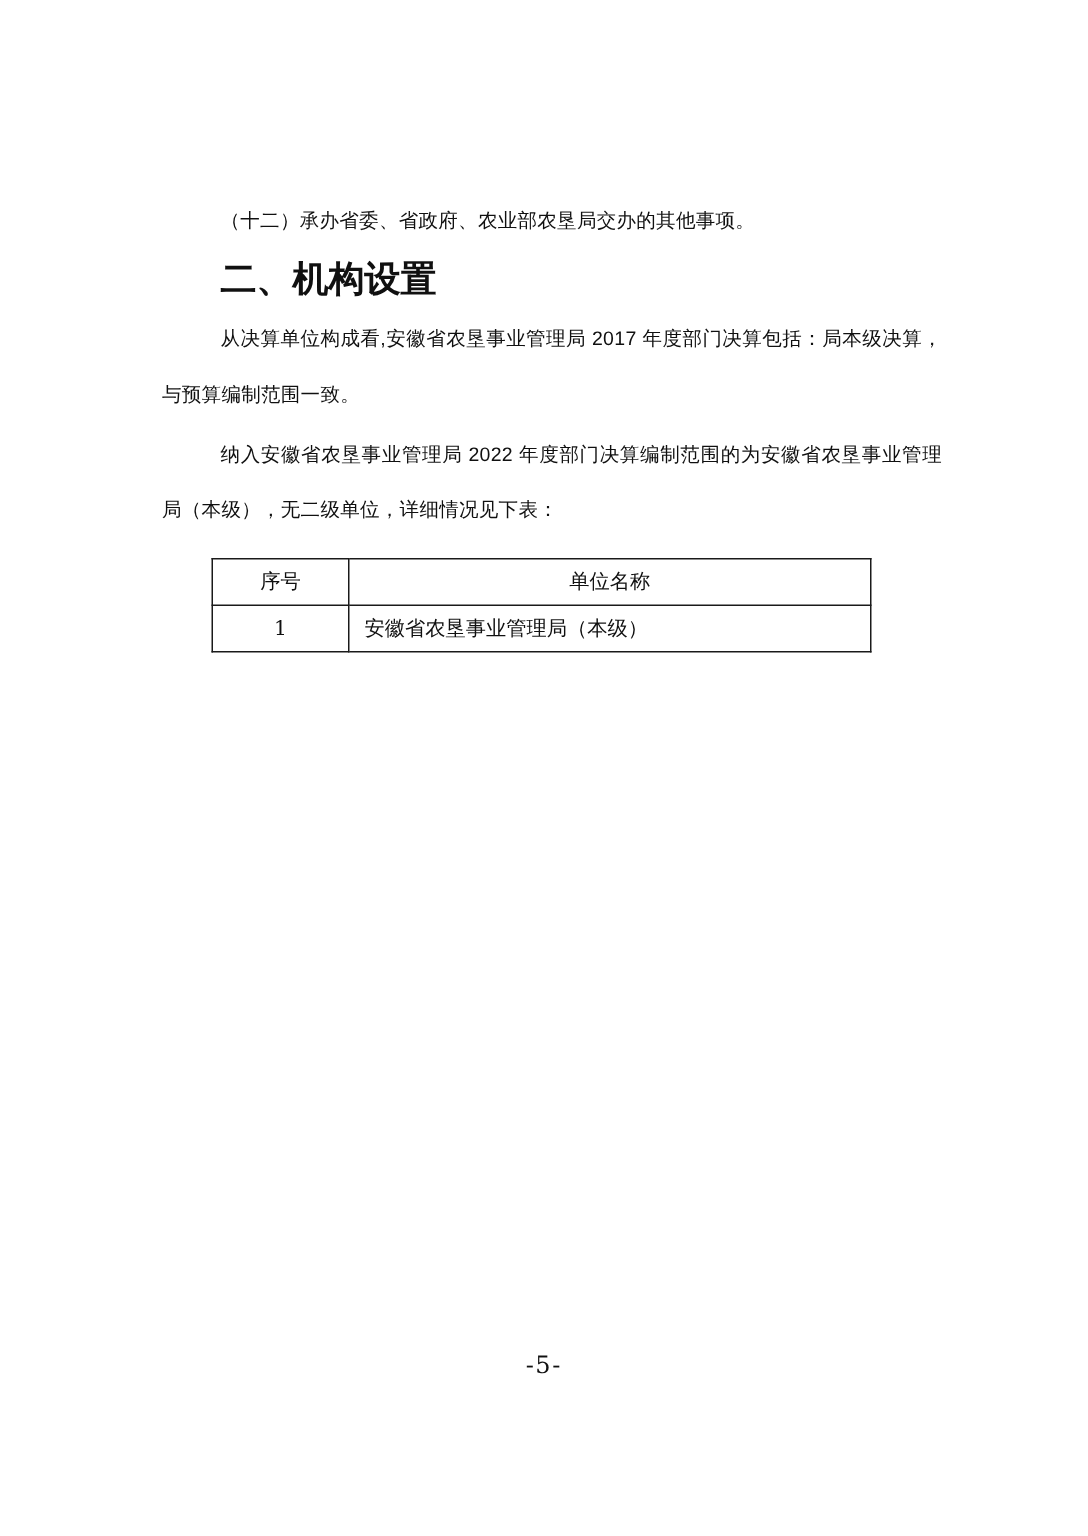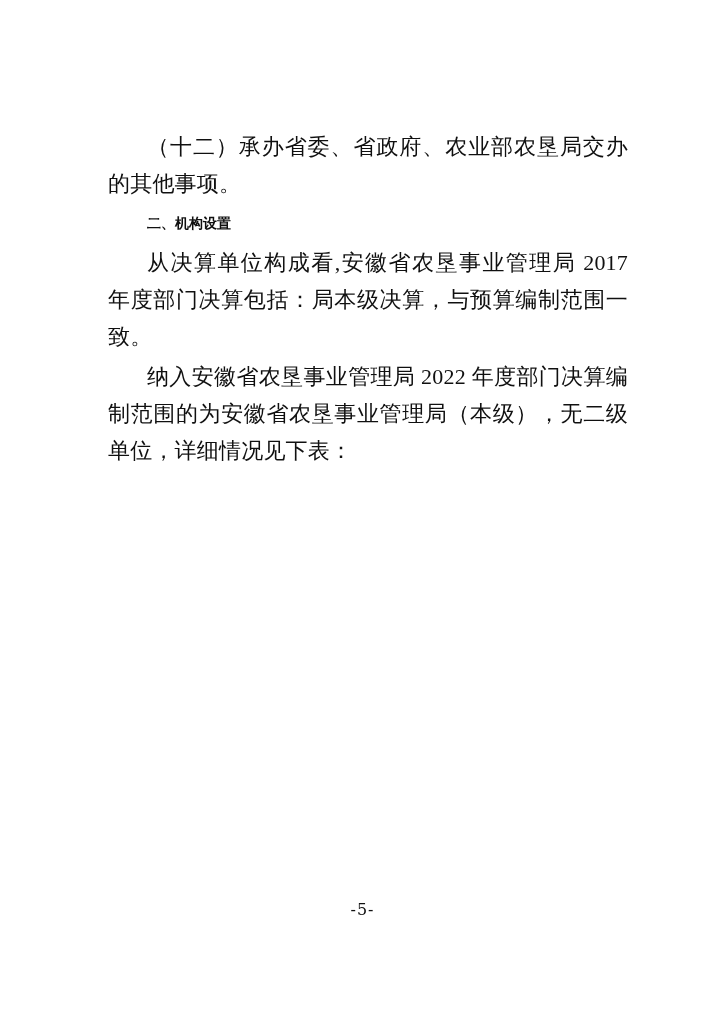--- a/index.html
+++ b/index.html
@@ -22,33 +22,33 @@
     height: 1024px;
     padding: 0;
   }
   .content {
     position: absolute;
     left: 108px;
     top: 128px;
     width: 520px;
   }
   .para {
-    font-size: 22px;
+    font-size: 13px;
     line-height: 37px;
     letter-spacing: 0.2px;
     text-align: justify;
     text-justify: inter-character;
     margin: 0 0 3px 0;
-    font-family: Liberation Serif, serif;
+    font-family: Liberation Sans, sans-serif;
   }
   .indent {
     text-indent: 39px;
   }
   .heading {
-    font-size: 14px;
+    font-size: 24px;
     line-height: 37px;
     font-weight: bold;
     text-indent: 39px;
     margin: 0 0 2px 0;
     font-family: "DejaVu Sans", sans-serif;
   }
 
   table.unit-table {
     border-collapse: collapse;
     margin: 14px 0 0 33px;
@@ -96,17 +96,31 @@
   <div class="content">
 
     <p class="para indent">（十二）承办省委、省政府、农业部农垦局交办的其他事项。</p>
 
     <p class="heading">二、机构设置</p>
 
     <p class="para indent">从决算单位构成看,安徽省农垦事业管理局 2017 年度部门决算包括：局本级决算，与预算编制范围一致。</p>
 
     <p class="para indent">纳入安徽省农垦事业管理局 2022 年度部门决算编制范围的为安徽省农垦事业管理局（本级），无二级单位，详细情况见下表：</p>
 
+    <table class="unit-table">
+      <thead>
+        <tr>
+          <th class="col-no">序号</th>
+          <th class="col-name">单位名称</th>
+        </tr>
+      </thead>
+      <tbody>
+        <tr>
+          <td class="col-no">1</td>
+          <td class="col-name">安徽省农垦事业管理局（本级）</td>
+        </tr>
+      </tbody>
+    </table>
 
   </div>
 
   <div class="page-number">-5-</div>
 </div>
 
 </body></html>

